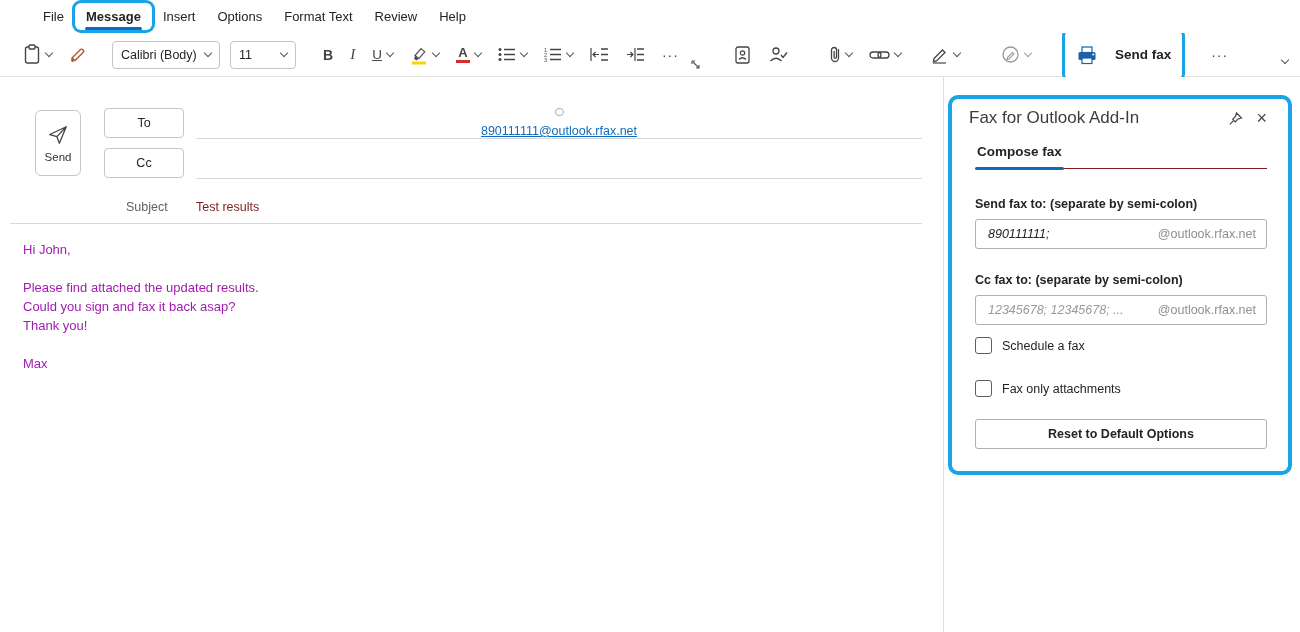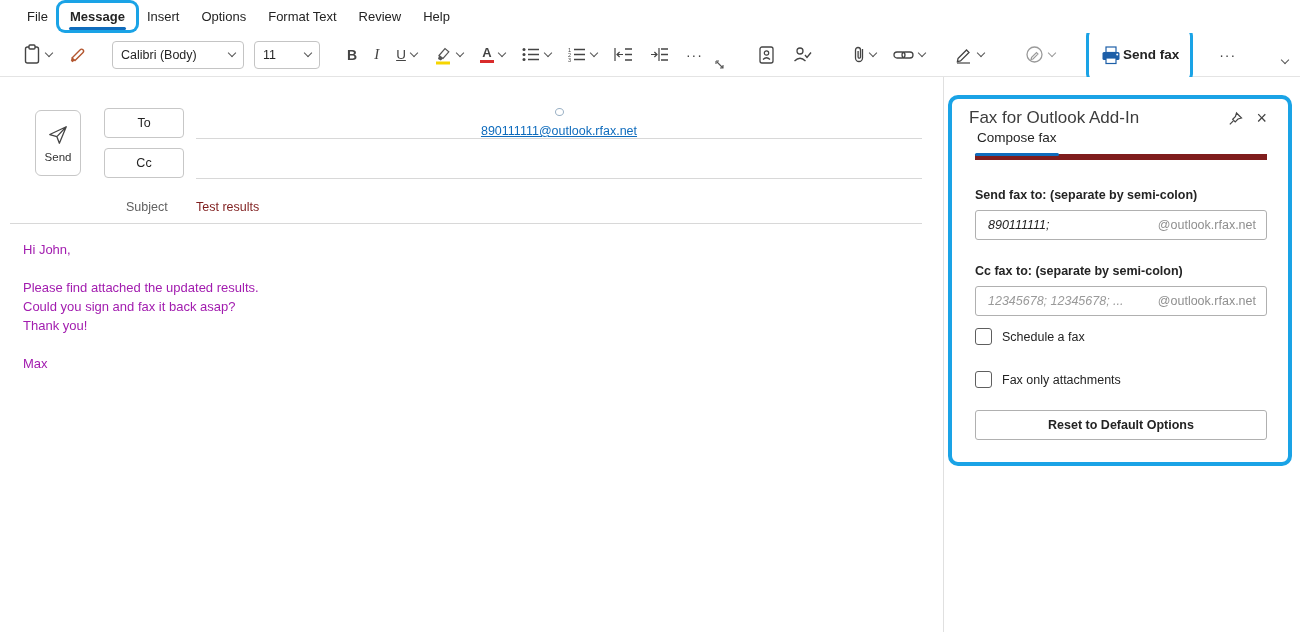--- a/index.html
+++ b/index.html
@@ -1,38 +1,38 @@
 <!DOCTYPE html>
 <html style="--hl: #1aa3e6; --accent: #0f6cbd;"><head>
 <meta charset="utf-8">
 <style>
   :root{ --hl:#1aa3e6; --accent:#0f6cbd; }
   *{box-sizing:border-box;}
   html,body{margin:0;padding:0;background:#fff;}
   body{width:1300px;height:632px;overflow:hidden;font-family:"Liberation Sans",sans-serif;color:#242424;}
 
   
-  .menubar{display:flex;align-items:center;height:33px;padding-left:16px;font-size:13px;position:relative;z-index:5;background:#fff;}
+  .menubar{display:flex;align-items:center;height:33px;padding-left:32px;font-size:13px;position:relative;z-index:5;background:#fff;}
   .menu-item{padding:6px 11px;position:relative;cursor:default;border-radius:6px;}
   .menu-item.active{font-weight:600;box-shadow:0 0 0 3px var(--hl);}
   .menu-item.active::after{content:"";position:absolute;left:10px;right:10px;bottom:0px;height:3px;background:var(--accent);border-radius:2px;}
 
   
   .ribbon{height:44px;display:flex;align-items:center;padding:0 14px 0 18px;border-bottom:1px solid #e4e4e4;position:relative;background:#fff;}
   .rbtn{display:flex;align-items:center;height:30px;padding:0 5px;margin-right:7px;color:#444;border-radius:4px;}
   .chev{width:6px;height:6px;border-right:1.4px solid #555;border-bottom:1.4px solid #555;transform:rotate(45deg);display:inline-block;margin-left:5px;margin-bottom:3px;}
   .combo{display:flex;align-items:center;justify-content:space-between;border:1px solid #c4c4c4;border-radius:4px;height:28px;padding:0 8px;font-size:12.5px;color:#242424;margin-right:10px;background:#fff;}
   .glyph-b{font-weight:800;font-size:14px;}
   .glyph-i{font-family:"Liberation Serif",serif;font-style:italic;font-size:15px;}
   .glyph-u{font-size:13.5px;text-decoration:underline;}
   .fontcolor{display:flex;flex-direction:column;align-items:center;line-height:1;}
   .fontcolor .bar{width:14px;height:3px;background:#d92b2b;margin-top:1px;}
   .gap12{margin-left:12px;}
   .gap24{margin-left:24px;}
-  .sendfax{display:flex;align-items:center;gap:1px;height:50px;padding:0 11px;border-radius:6px;box-shadow:0 0 0 3px var(--hl);margin-left:22px;font-size:13.5px;font-weight:600;color:#242424;background:#fff;}
+  .sendfax{display:flex;align-items:center;gap:17px;height:50px;padding:0 11px;border-radius:6px;box-shadow:0 0 0 3px var(--hl);margin-left:22px;font-size:13.5px;font-weight:600;color:#242424;background:#fff;}
   .ribbon-collapse{position:absolute;right:12px;bottom:6px;}
 
   
   .main{display:flex;height:555px;}
   .compose{flex:1;position:relative;background:#fff;}
   .vdiv{width:1px;background:#e0e0e0;}
 
   .send-btn{position:absolute;left:35px;top:33px;width:46px;height:66px;border:1px solid #c7c7c7;border-radius:6px;display:flex;flex-direction:column;align-items:center;justify-content:center;gap:5px;font-size:11.5px;color:#333;background:#fff;}
   .pill{position:absolute;left:104px;width:80px;height:30px;border:1px solid #c7c7c7;border-radius:4px;display:flex;align-items:center;justify-content:center;font-size:12.5px;color:#242424;background:#fff;}
   .to-btn{top:31px;text-align:right;} .cc-btn{top:71px;}
@@ -45,21 +45,21 @@
   .subject-value{position:absolute;left:186px;top:4px;color:#7f1d1d;font-size:12.5px;}
   .body-text{position:absolute;left:23px;top:163px;right:40px;font-size:13px;line-height:19px;color:#a21caf;white-space:pre-line;}
 
   
   .panel{width:356px;background:#fff;position:relative;}
   .panel-box{position:absolute;left:4px;top:18px;width:344px;border:4px solid var(--hl);border-radius:10px;padding:9px 21px 22px 23px;background:#fff;}
   .panel-head{display:flex;align-items:center;justify-content:space-between;}
   .panel-title{font-size:17px;color:#3d3d3d;margin-left:-6px;}
   .panel-head-icons{display:flex;align-items:center;gap:12px;}
   .close-x{font-size:18px;color:#444;line-height:1;}
-  .tabstrip{position:relative;border-bottom:6px solid #7f1d1d;}
+  .tabstrip{position:relative;margin-top:14px;border-bottom:1px solid #7f1d1d;font-weight:bold;}
   .tab{display:inline-block;padding:0 2px 9px;font-size:13.5px;color:#242424;position:relative;}
   .tab::after{content:"";position:absolute;left:0;right:0;bottom:-2px;height:3px;background:var(--accent);border-radius:2px;}
   .flabel{margin-top:28px;font-weight:700;font-size:12.5px;color:#242424;}
   .flabel2{margin-top:24px;}
   .finput{margin-top:8px;height:30px;border:1px solid #b0b0b0;border-radius:3px;display:flex;align-items:center;padding:0 10px;background:#fff;}
   .finput input{border:none;outline:none;flex:1;min-width:0;font-size:12.5px;color:#242424;font-family:"Liberation Sans",sans-serif;background:transparent;font-style:italic;}
   .finput input::placeholder{color:#9a9a9a;}
   .suffix{color:#8f8f8f;font-size:12.5px;white-space:nowrap;}
   .cbrow{display:flex;align-items:center;gap:10px;font-size:12.5px;color:#242424;}
   .cbrow1{margin-top:26px;} .cbrow2{margin-top:12px;}
@@ -96,21 +96,21 @@
 
     <span class="rbtn">
       <span>
         <svg width="19" height="19" viewBox="0 0 19 19">
             <path d="M3 13 L11 5 Q12.6 3.4 14 4.8 Q15.4 6.2 13.8 7.8 L6 15.5 Z" fill="none" stroke="#b3562f" stroke-width="1.4"></path>
             <path d="M3 13 L6 15.5 L3.2 17.2 L1.8 15.2 Z" fill="#b3562f"></path>
           </svg>
       </span>
     </span>
 
-    <span class="combo gap12" style="width:132px;">
+    <span class="combo gap12" style="width:108px;">
       <span>Calibri (Body)</span>
       <span class="chev"></span>
     </span>
 
     <span class="combo" style="width:66px;">
       <span>11</span>
       <span class="chev"></span>
     </span>
 
     <span class="rbtn gap12">

